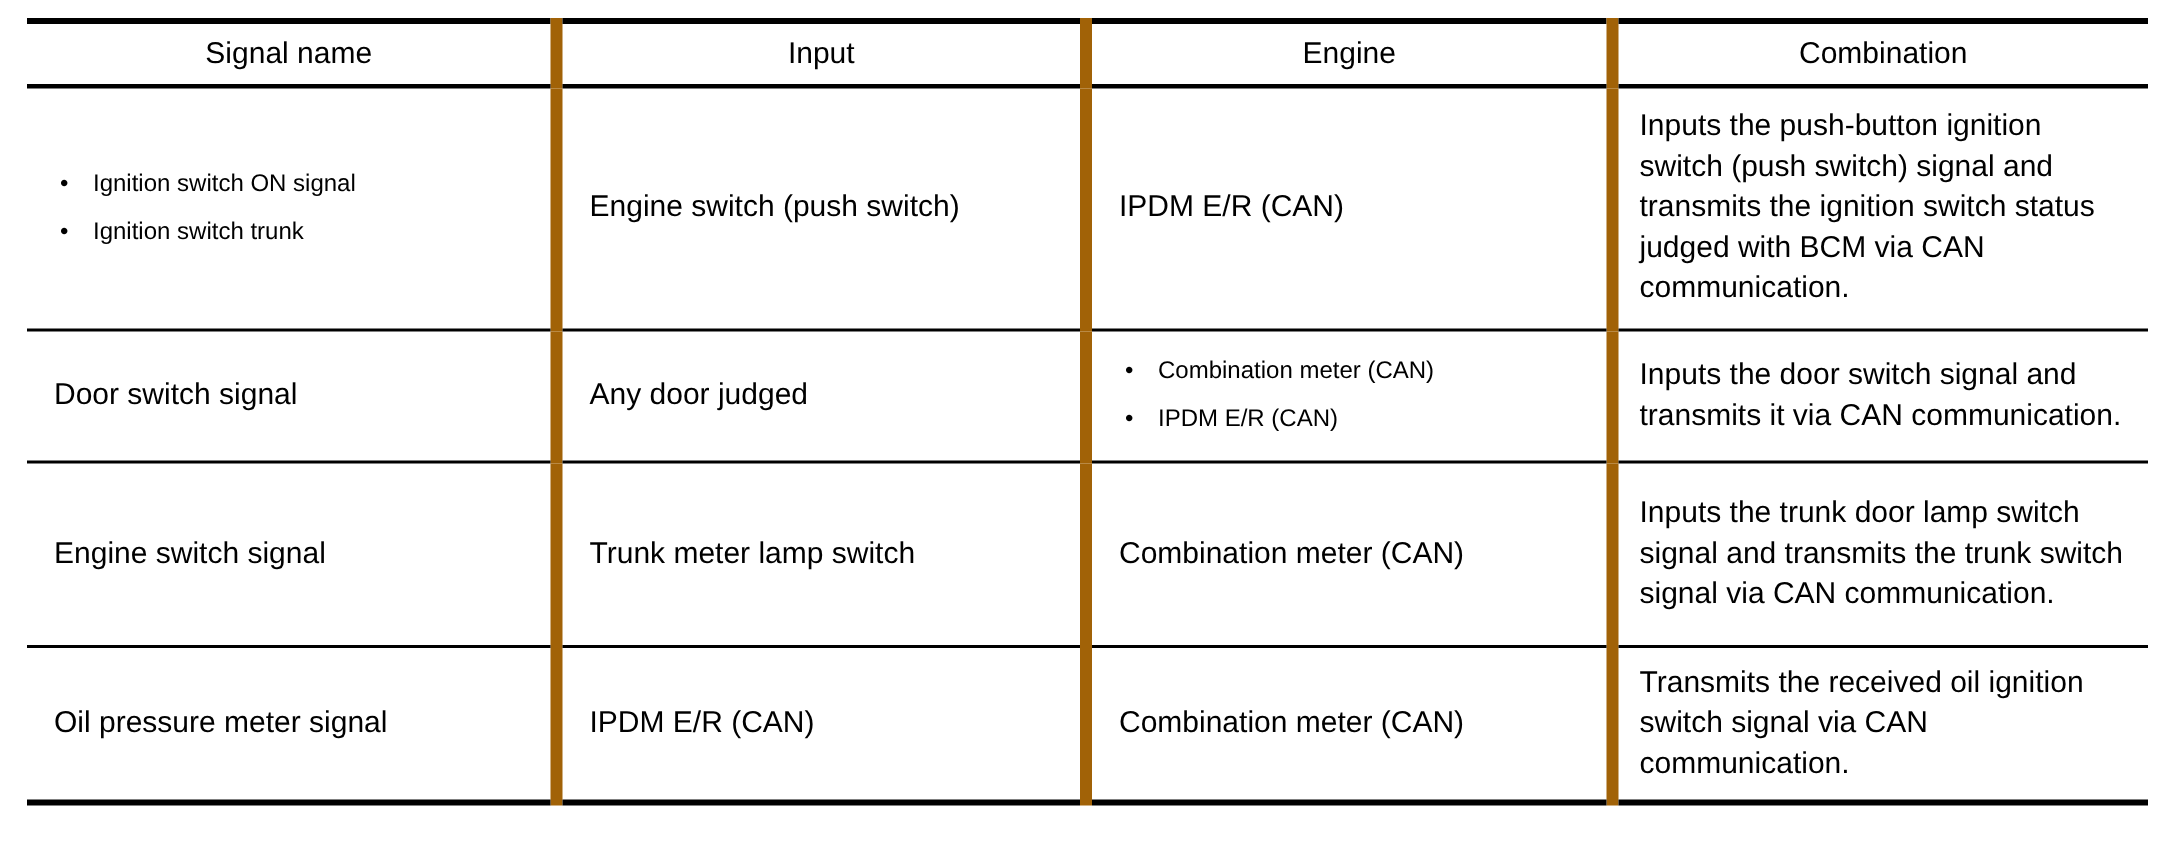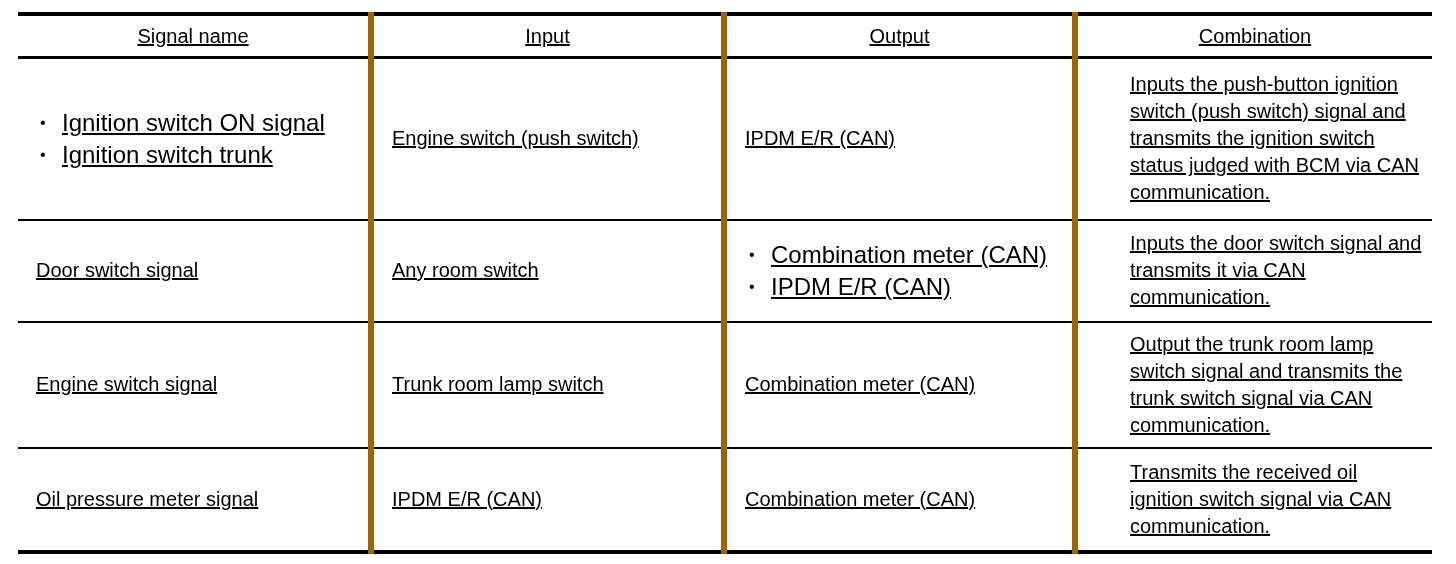--- a/index.html
+++ b/index.html
@@ -19,32 +19,31 @@
     position: absolute;
     left: 18px;
     top: 12px;
     width: 1414px;
   }
 
   table.signal-table {
     border-collapse: collapse;
     table-layout: fixed;
     width: 1414px;
-    text-decoration: underline;
   }
 
   
   col.c-signal      { width: 353px; }
   col.c-input       { width: 353px; }
   col.c-output      { width: 351px; }
   col.c-description { width: 357px; }
 
   table.signal-table th,
   table.signal-table td {
-    border-left: 6px solid #a16207;
+    border-left: 8px solid #a16207;
     border-right: none;
     vertical-align: middle;
     padding: 0;
     font-weight: normal;
   }
   table.signal-table th:first-child,
   table.signal-table td:first-child {
     border-left: none;
   }
 
@@ -75,49 +74,49 @@
 
   .cell-inner {
     padding: 8px 14px 8px 18px;
   }
   .cell-desc .cell-inner {
     padding: 8px 10px 8px 14px;
   }
 
   
   tr.row-0 { height: 162px; }
-  tr.row-1 { height: 102px; }
+  tr.row-1 { height: 88px; }
   tr.row-2 { height: 123px; }
   tr.row-3 { height: 104px; }
 
   
   ul.bullets {
     margin: 0;
     padding: 0;
     list-style: none;
   }
   ul.bullets li {
     position: relative;
     padding-left: 26px;
     margin: 0 0 4px 0;
-    font-size: 24px;
+    font-size: 16px;
     line-height: 28px;
   }
   ul.bullets li:last-child { margin-bottom: 0; }
   ul.bullets li::before {
     content: "\2022";
     position: absolute;
     left: 4px;
     top: 0;
     font-size: 16px;
     line-height: 28px;
   }
 
   .plain-text { display: block; }
-  .desc-text  { display: block; margin-left: 38px; }
+  .desc-text  { display: block; }
 </style>
 </head>
 <body>
 
 <div id="table-wrap">
   <table class="signal-table">
     <colgroup>
       <col class="c-signal">
       <col class="c-input">
       <col class="c-output">
@@ -125,21 +124,21 @@
     </colgroup>
     <thead>
       <tr class="header-row">
         <th>
           <span class="plain-text">Signal name</span>
         </th>
         <th>
           <span class="plain-text">Input</span>
         </th>
         <th>
-          <span class="plain-text">Output</span>
+          <span class="plain-text">Engine</span>
         </th>
         <th>
           <span class="plain-text">Combination</span>
         </th>
       </tr>
     </thead>
     <tbody>
 
       <tr class="data-row row-0">
         <td class="cell-signal">
@@ -168,21 +167,21 @@
       </tr>
 
       <tr class="data-row row-1">
         <td class="cell-signal">
           <div class="cell-inner">
             <span class="plain-text">Door switch signal</span>
           </div>
         </td>
         <td class="cell-input">
           <div class="cell-inner">
-            <span class="plain-text">Any room switch</span>
+            <span class="plain-text">Any door judged</span>
           </div>
         </td>
         <td class="cell-output">
           <div class="cell-inner">
             <ul class="bullets">
               <li>Combination meter (CAN)</li>
               <li>IPDM E/R (CAN)</li>
             </ul>
           </div>
         </td>
@@ -194,31 +193,31 @@
       </tr>
 
       <tr class="data-row row-2">
         <td class="cell-signal">
           <div class="cell-inner">
             <span class="plain-text">Engine switch signal</span>
           </div>
         </td>
         <td class="cell-input">
           <div class="cell-inner">
-            <span class="plain-text">Trunk room lamp switch</span>
+            <span class="plain-text">Trunk meter lamp switch</span>
           </div>
         </td>
         <td class="cell-output">
           <div class="cell-inner">
             <span class="plain-text">Combination meter (CAN)</span>
           </div>
         </td>
         <td class="cell-desc">
           <div class="cell-inner">
-            <span class="desc-text">Output the trunk room lamp switch signal and transmits the trunk switch signal via CAN communication.</span>
+            <span class="desc-text">Inputs the trunk door lamp switch signal and transmits the trunk switch signal via CAN communication.</span>
           </div>
         </td>
       </tr>
 
       <tr class="data-row row-3 last-row">
         <td class="cell-signal">
           <div class="cell-inner">
             <span class="plain-text">Oil pressure meter signal</span>
           </div>
         </td>

